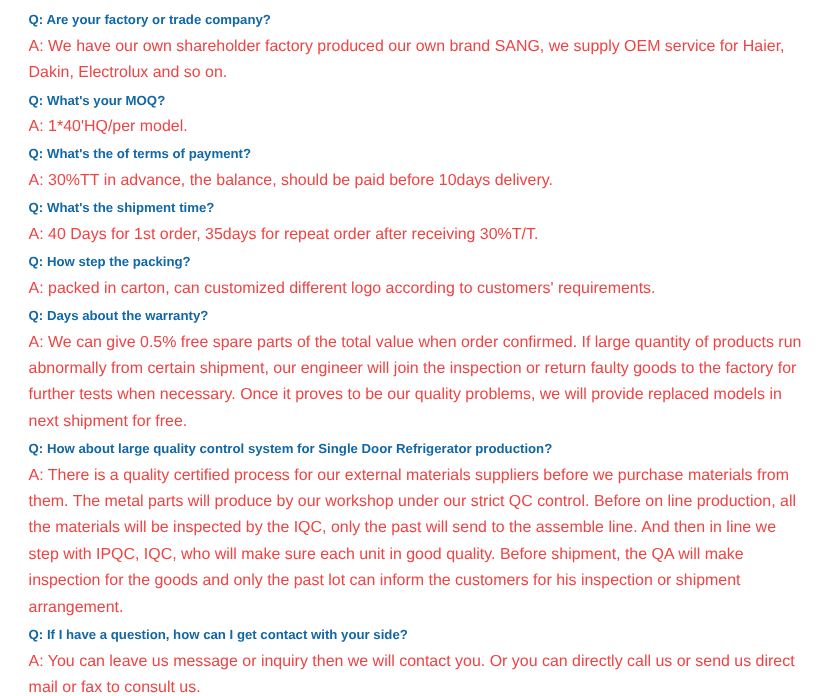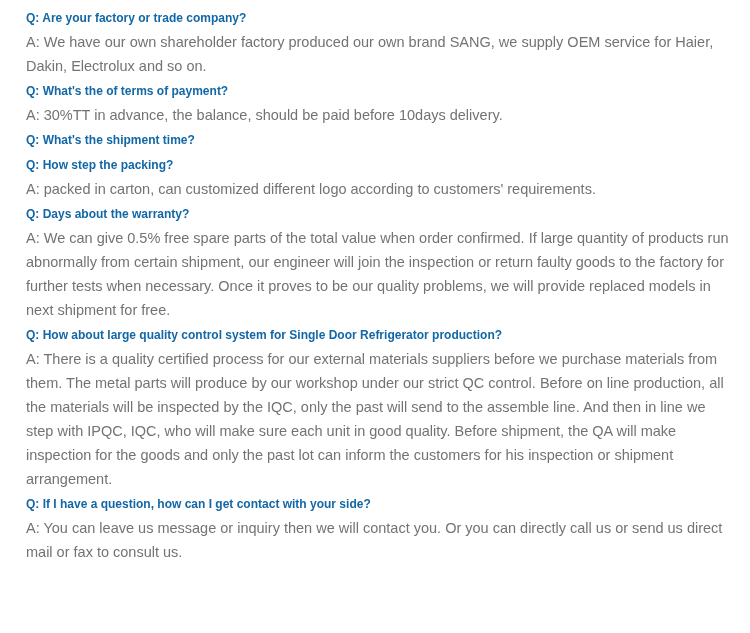--- a/index.html
+++ b/index.html
@@ -24,46 +24,51 @@
   }
   .question {
     color: #1267a6;
     font-weight: bold;
     font-size: 12px;
     line-height: 24px;
     margin: 0;
     padding: 0;
   }
   .answer {
-    color: #737373;
+    color: #ef4444;
     font-size: 14.5px;
     line-height: 24px;
     margin: 0 0 1px 0;
     padding: 0;
     text-align: left;
   }
 </style>
 </head>
 <body>
 
 <div class="faq">
 
   <div class="qa-block">
     <p class="question">Q: Are your factory or trade company?</p>
     <p class="answer">A: We have our own shareholder factory produced our own brand SANG, we supply OEM service for Haier, Dakin, Electrolux and so on.</p>
   </div>
 
+  <div class="qa-block">
+    <p class="question">Q: What's your MOQ?</p>
+    <p class="answer">A: 1*40'HQ/per model.</p>
+  </div>
 
   <div class="qa-block">
     <p class="question">Q: What's the of terms of payment?</p>
     <p class="answer">A: 30%TT in advance, the balance, should be paid before 10days delivery.</p>
   </div>
 
   <div class="qa-block">
     <p class="question">Q: What's the shipment time?</p>
+    <p class="answer">A: 40 Days for 1st order, 35days for repeat order after receiving 30%T/T.</p>
   </div>
 
   <div class="qa-block">
     <p class="question">Q: How step the packing?</p>
     <p class="answer">A: packed in carton, can customized different logo according to customers' requirements.</p>
   </div>
 
   <div class="qa-block">
     <p class="question">Q: Days about the warranty?</p>
     <p class="answer">A: We can give 0.5% free spare parts of the total value when order confirmed. If large quantity of products run abnormally from certain shipment, our engineer will join the inspection or return faulty goods to the factory for further tests when necessary. Once it proves to be our quality problems, we will provide replaced models in next shipment for free.</p>

